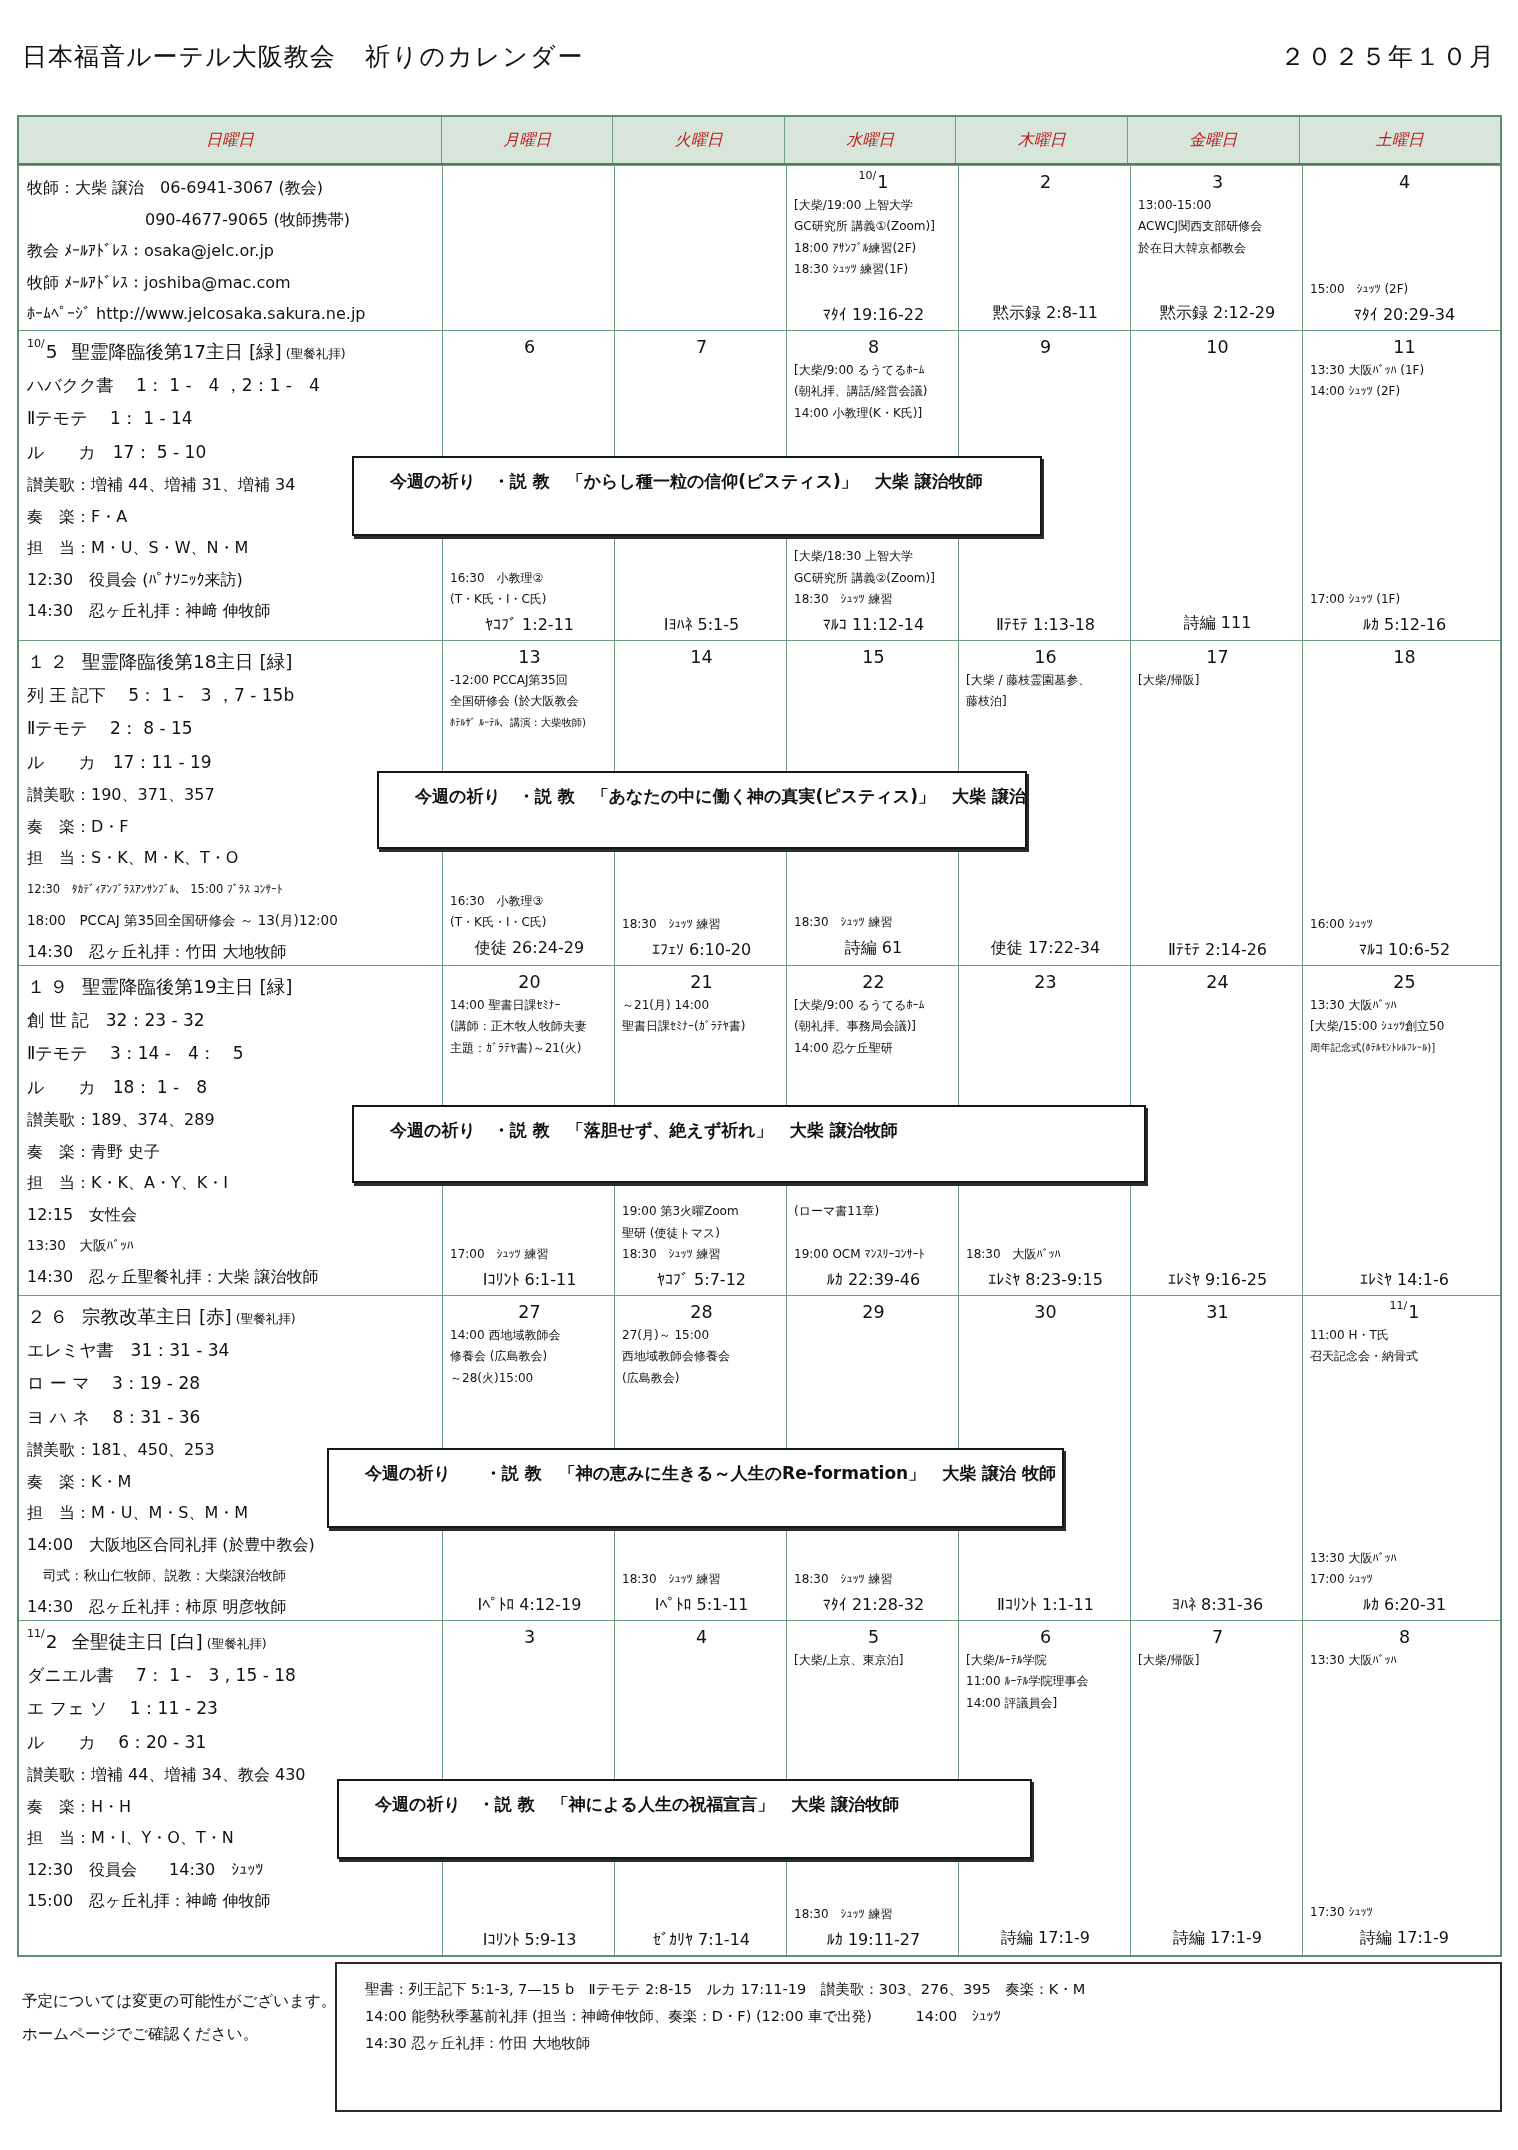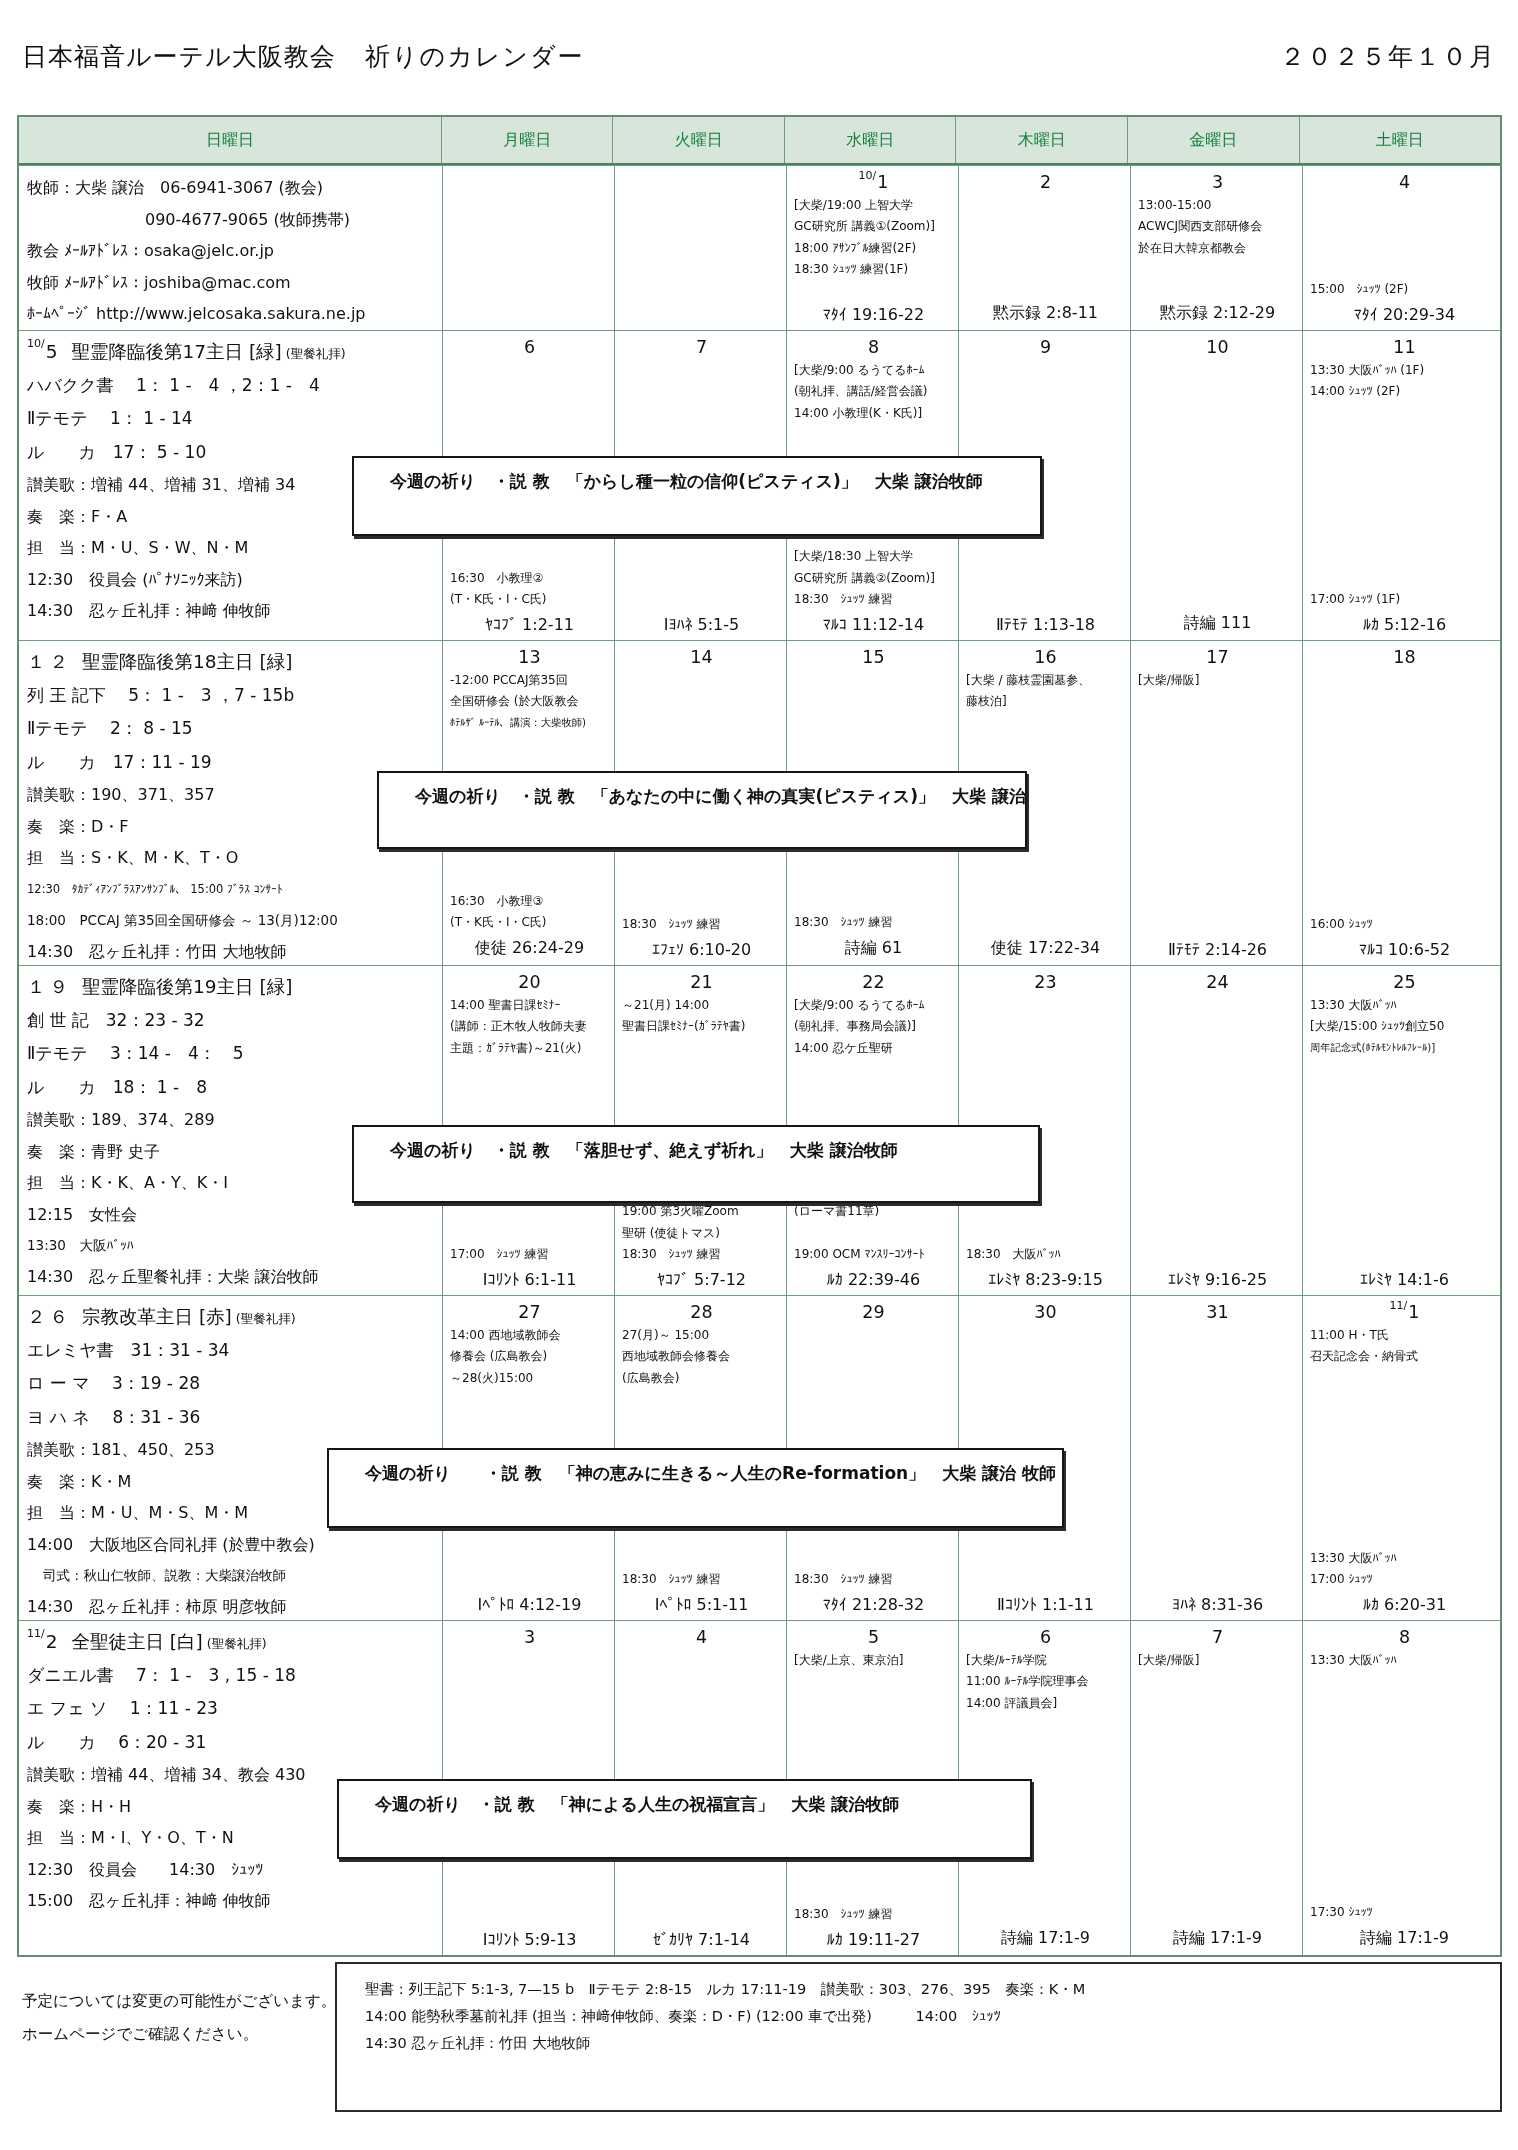--- a/index.html
+++ b/index.html
@@ -14,21 +14,21 @@
   .titlebar .cal{position:absolute;left:365px;font-size:25px;letter-spacing:2px;}
   .titlebar .month{position:absolute;right:22px;font-size:25px;letter-spacing:2px;}
   
   .table{
     position:absolute;left:17px;top:115px;width:1485px;
     border:2px solid #5d8f70;background:#fff;box-sizing:border-box;
   }
   .hdr{display:flex;background:#d8e5da;border-bottom:2px solid #4e8163;height:48px;box-sizing:border-box;}
   .hdr-cell{
     display:flex;align-items:center;justify-content:center;
-    font-size:16px;color:#15803d;box-sizing:border-box;border-left:1.5px solid #6e9c80;
+    font-size:16px;color:#b91c1c;box-sizing:border-box;border-left:1.5px solid #6e9c80;font-style:italic;
   }
   .hdr-cell:first-child{border-left:none;}
   .week{display:flex;border-top:1.5px solid #6e9c80;box-sizing:border-box;position:relative;}
   .week:first-of-type{border-top:none;}
   .sun-cell{
     width:423px;flex:0 0 423px;box-sizing:border-box;padding:6px 4px 4px 8px;
     overflow:hidden;
   }
   .sun-line{font-size:16px;line-height:1.97;white-space:nowrap;}
   .sun-line.lg{font-size:17px;}
@@ -348,21 +348,21 @@
         <div class="day-cell" style="width: 202px; flex: 0 0 202px;">
           <div class="day-date"><span>25</span></div>
           <div class="day-top">
             <div class="ev">13:30 大阪ﾊﾞｯﾊ</div>
             <div class="ev">[大柴/15:00 ｼｭｯﾂ創立50</div>
             <div class="ev xs">周年記念式(ﾎﾃﾙﾓﾝﾄﾚﾙﾌﾚｰﾙ)]</div>
           </div>
           <div class="day-mid"></div>
           <div class="day-ref">ｴﾚﾐﾔ 14:1-6</div>
         </div>
-        <div class="banner" style="left: -90px; top: 159px; width: 688px; height: 78px;">今週の祈り　・説 教　「落胆せず、絶えず祈れ」　大柴 譲治牧師</div>
+        <div class="banner" style="left: -90px; top: 139px; width: 794px; height: 78px;">今週の祈り　・説 教　「落胆せず、絶えず祈れ」　大柴 譲治牧師</div>
       </div>
     </div>
     <div class="week" style="height: 325px;">
       <div class="sun-cell">
         <div class="sun-heading"><span class="sdate">２６</span><span class="stitle">宗教改革主日 [赤]</span><span class="ssmall">(聖餐礼拝)</span></div>
         <div class="sun-line lg">エレミヤ書　31：31 - 34</div>
         <div class="sun-line lg">ロ ー マ　 3：19 - 28</div>
         <div class="sun-line lg">ヨ ハ ネ　 8：31 - 36</div>
         <div class="sun-line">讃美歌：181、450、253</div>
         <div class="sun-line">奏　楽：K・M</div>

